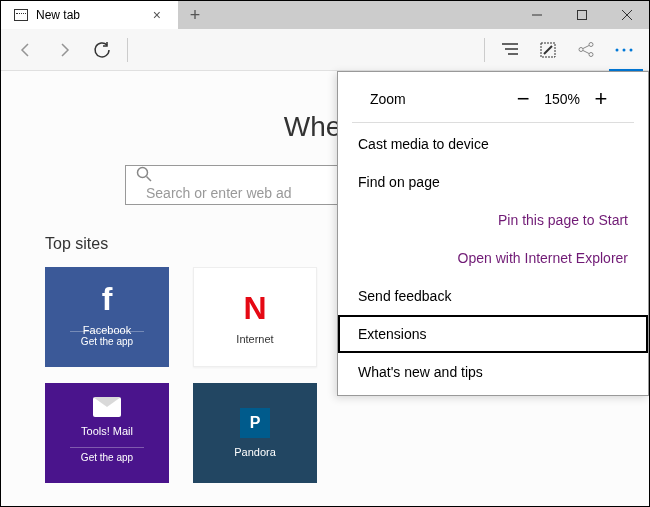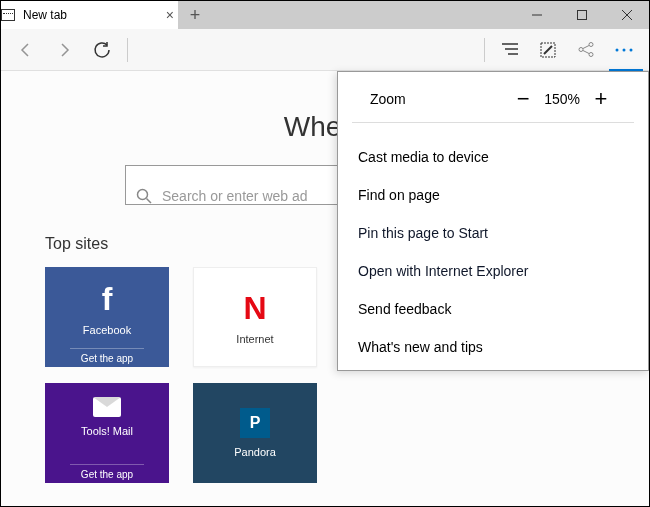--- a/index.html
+++ b/index.html
@@ -1,19 +1,19 @@
 <!DOCTYPE html>
 <html><head>
   <meta charset="utf-8">
   <style>
     * { box-sizing: border-box; margin: 0; padding: 0; }
     body { font-family: 'Segoe UI', Tahoma, sans-serif; background: #fff; width: 650px; height: 507px; overflow: hidden; position: relative; border: 1px solid #000; }
     
     .titlebar { height: 28px; background: #ccc; display: flex; align-items: stretch; }
-    .tab { background: #fff; width: 177px; display: flex; align-items: center; padding: 0 0; gap: 8px; position: relative; font-size: 12px; }
+    .tab { background: #fff; width: 177px; display: flex; align-items: center; padding: 0 13px; gap: 8px; position: relative; font-size: 12px; }
     .tab-icon { width: 14px; height: 12px; border: 1px solid #333; position: relative; }
     .tab-icon::before { content: ''; position: absolute; top: 1px; left: 1px; right: 1px; height: 2px; border-bottom: 1px dotted #333; }
     .tab-close { margin-left: auto; font-size: 14px; color: #555; cursor: pointer; padding: 0 4px; }
     .new-tab-btn { width: 34px; display: flex; align-items: center; justify-content: center; font-size: 18px; color: #555; cursor: pointer; }
     .titlebar-spacer { flex: 1; }
     .win-controls { display: flex; }
     .win-btn { width: 45px; display: flex; align-items: center; justify-content: center; cursor: pointer; }
     .win-btn svg { display: block; }
     
     .toolbar { height: 42px; background: #f7f7f7; display: flex; align-items: center; padding: 0 6px; border-bottom: 1px solid #e0e0e0; position: relative; }
@@ -21,44 +21,44 @@
     .nav-btn.disabled { opacity: 0.5; }
     .toolbar-sep { width: 1px; height: 24px; background: #ccc; margin: 0 6px; }
     .toolbar-spacer { flex: 1; }
     .more-btn { position: relative; }
     .active-indicator { position: absolute; bottom: -2px; left: 4px; right: 0px; height: 2px; background: #0078d7; }
     
     .content { position: relative; height: 437px; background: #fcfcfc; overflow: hidden; }
     .hero { text-align: center; padding-top: 40px; }
     .hero-title { font-size: 28px; font-weight: 400; color: #333; }
     .search-wrap { margin: 22px auto 0; width: 400px; }
-    .search-box { border: 1px solid #999; height: 40px; display: flex; align-items: flex-end; padding: 0 10px; background: #fff; }
+    .search-box { border: 1px solid #999; height: 40px; display: flex; align-items: flex-start; padding: 0 10px; background: #fff; flex-direction: column; }
     .search-box input { border: none; outline: none; font-size: 14px; flex: 1; margin-left: 10px; color: #333; }
     .search-box input::placeholder { color: #999; }
     
     .top-sites { padding: 30px 44px 0; }
     .top-sites-title { font-size: 16px; color: #333; margin-bottom: 14px; }
     .tiles { display: grid; grid-template-columns: repeat(2, 124px); gap: 16px 24px; }
     .tile { height: 100px; display: flex; flex-direction: column; align-items: center; justify-content: center; color: #fff; font-size: 11px; position: relative; cursor: pointer; }
     .tile.white { color: #333; border: 1px solid #eee; background: #fff; box-shadow: 0 1px 2px rgba(0,0,0,0.05); }
     .tile-logo { font-size: 32px; font-weight: bold; margin-bottom: 6px; font-family: Arial, sans-serif; }
     .tile-label { font-size: 11px; }
-    .tile-action { position: absolute; bottom: 3px; font-size: 10px; padding-top: 4px; border-top: 1px solid rgba(255,255,255,0.3); width: 60%; text-align: center;}
+    .tile-action { position: absolute; bottom: 20px; font-size: 10px; padding-top: 4px; border-top: 1px solid rgba(255,255,255,0.3); width: 60%; text-align: center;}
     .tile.has-action { justify-content: flex-start; padding-top: 14px; }
     .mail-icon { width: 28px; height: 20px; background: #fff; border-radius: 2px; position: relative; margin-bottom: 8px; }
     .mail-icon::before { content: ''; position: absolute; top: 0; left: 0; right: 0; border-left: 14px solid transparent; border-right: 14px solid transparent; border-top: 10px solid rgba(0,0,0,0.15); }
     .p-badge { width: 30px; height: 30px; background: #005b8c; display: flex; align-items: center; justify-content: center; margin-bottom: 8px; font-weight: bold; font-size: 16px; }
     
     .menu { position: absolute; top: 70px; right: 0; width: 312px; background: #fff; border: 1px solid #999; box-shadow: -2px 2px 8px rgba(0,0,0,0.15); z-index: 100; padding-bottom: 4px; }
-    .menu-zoom { display: flex; align-items: center; padding: 14px 18px 10px; border-bottom: 1px solid #ddd; margin: 0 14px 15px;}
+    .menu-zoom { display: flex; align-items: center; padding: 14px 18px 10px; border-bottom: 1px solid #ddd; margin: 0 14px 2px;}
     .menu-zoom-label { font-size: 14px; flex: 1; }
     .zoom-btn { width: 30px; text-align: center; font-size: 22px; cursor: pointer; }
     .zoom-val { font-size: 14px; padding: 0 6px; }
     .menu-item { padding: 11px 20px; font-size: 14px; cursor: pointer; }
-    .menu-item.disabled { color: #0f172a; }
+    .menu-item.disabled { color: #701a75; text-align: right; }
     .menu-item.highlighted { border: 2px solid #000; padding: 9px 18px; }
   </style>
 </head>
 <body>
 
 <div class="titlebar">
   <div class="tab">
     <span class="tab-icon"></span>
     <span>New tab</span>
     <span class="tab-close">×</span>
@@ -182,15 +182,16 @@
     <span class="zoom-btn">−</span>
     <span class="zoom-val">150%</span>
     <span class="zoom-btn">+</span>
   </div>
   <div id="menu-items">
       <div class="menu-item">Cast media to device</div>
       <div class="menu-item">Find on page</div>
       <div class="menu-item disabled">Pin this page to Start</div>
       <div class="menu-item disabled">Open with Internet Explorer</div>
       <div class="menu-item">Send feedback</div>
+      <div class="menu-item highlighted">Extensions</div>
       <div class="menu-item">What's new and tips</div>
     </div>
 </div>
 
 </body></html>

